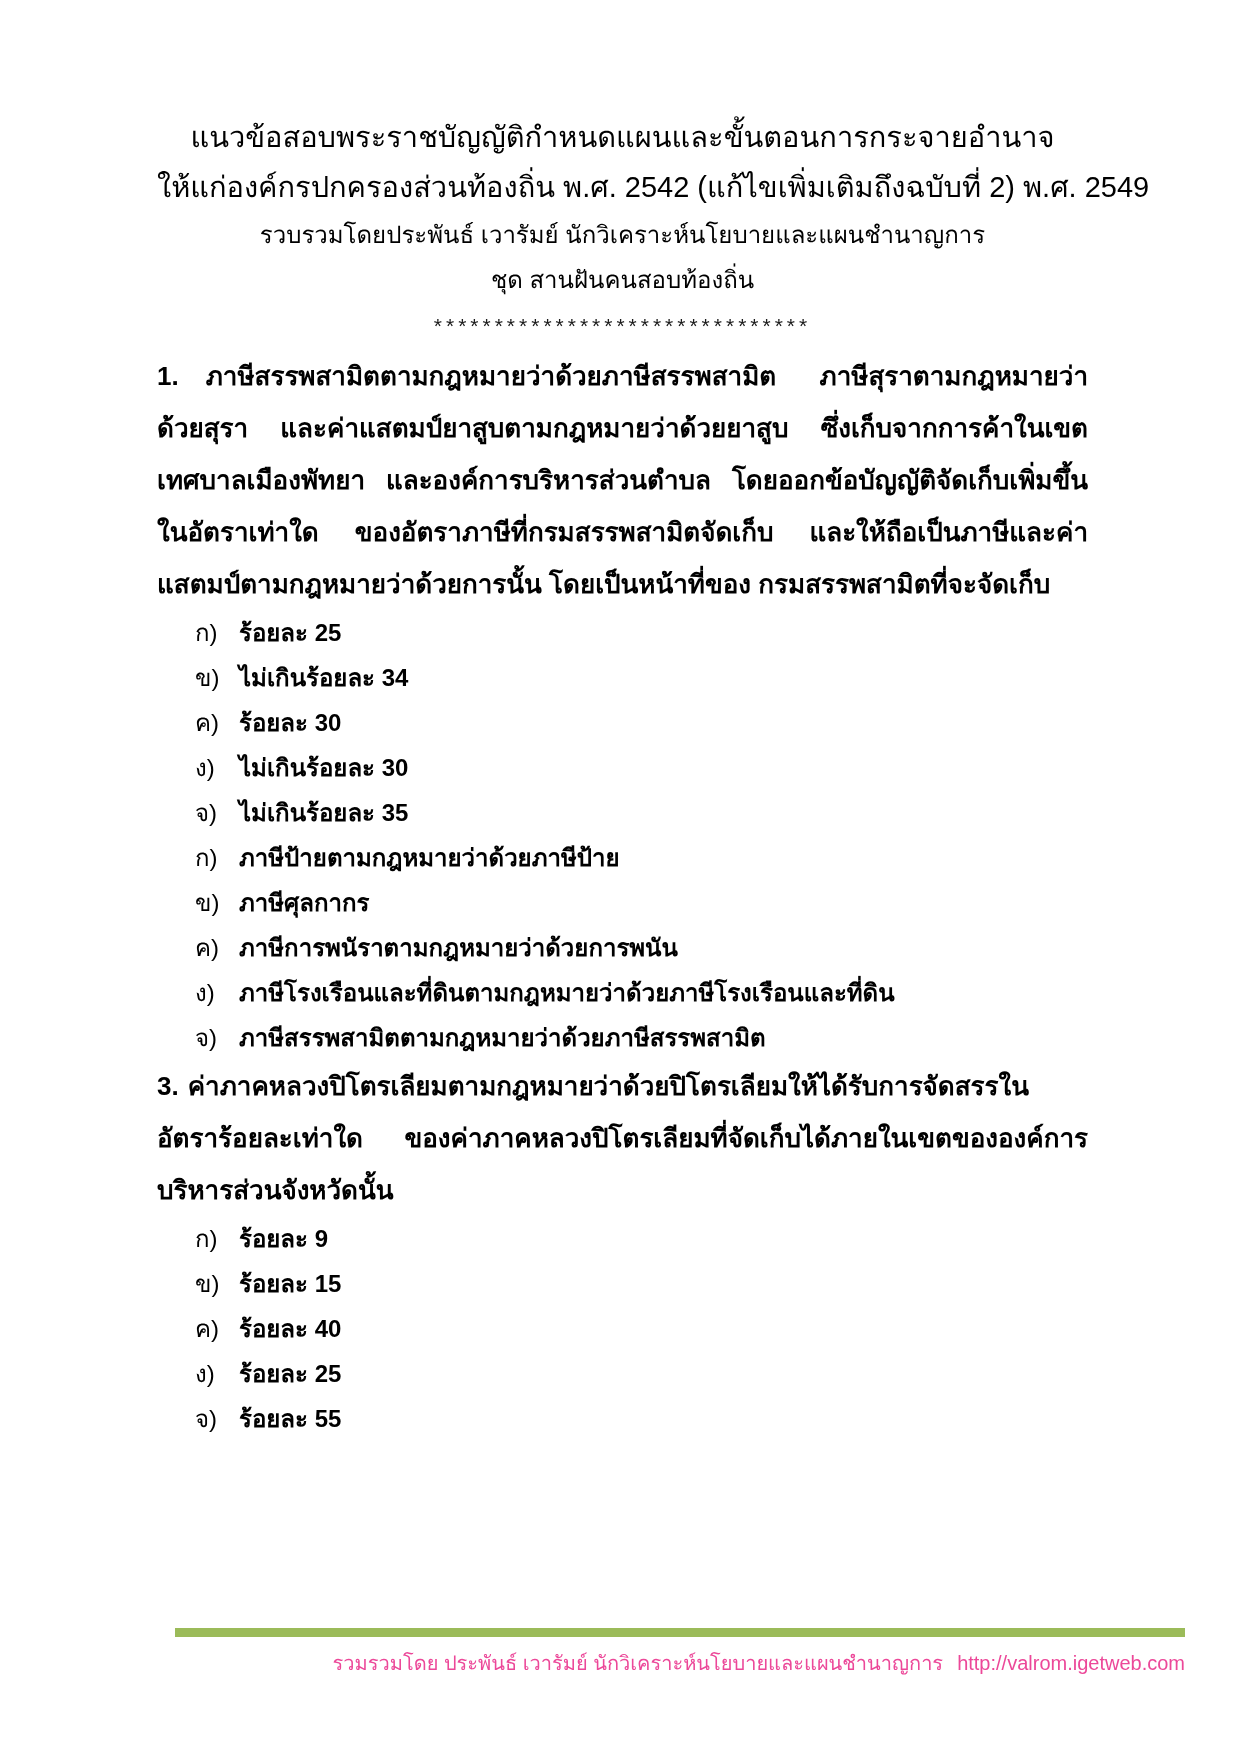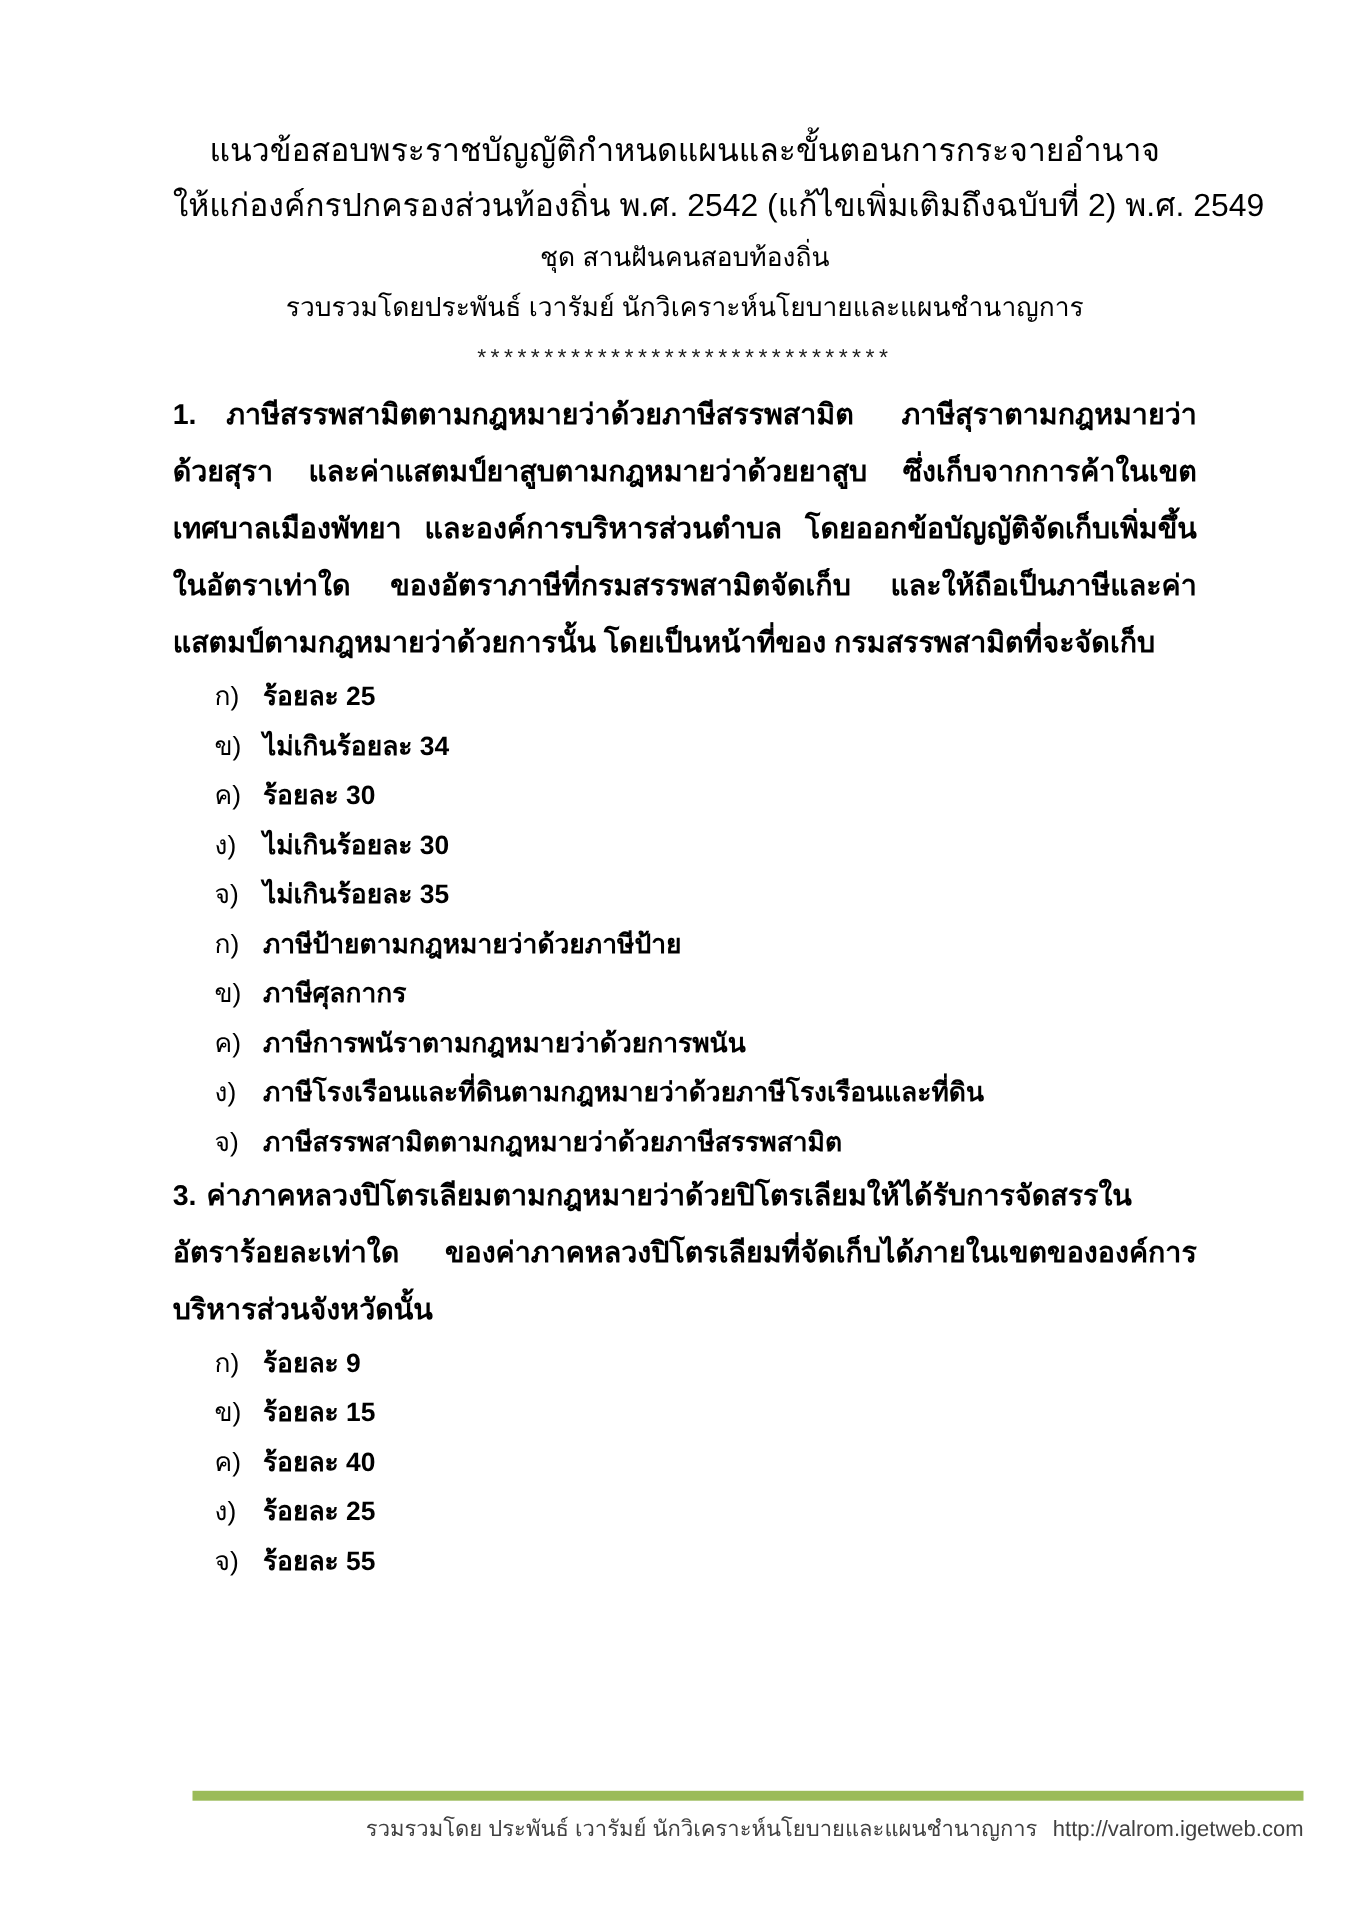--- a/index.html
+++ b/index.html
@@ -75,36 +75,36 @@
     top: 1628px;
     height: 9px;
     background: #9bbb59;
   }
   .footer-text {
     position: absolute;
     top: 1648px;
     right: 55px;
     font-size: 20px;
     line-height: 30px;
-    color: #404040;
+    color: #ec4899;
     white-space: nowrap;
   }
   .footer-url { margin-left: 14px; }
 </style>
 </head>
 <body>
 
 <div class="page">
   <div class="content">
 
     <header>
       <div class="title-line">แนวข้อสอบพระราชบัญญัติกำหนดแผนและขั้นตอนการกระจายอำนาจ</div>
       <div class="title-line">ให้แก่องค์กรปกครองส่วนท้องถิ่น พ.ศ. 2542 (แก้ไขเพิ่มเติมถึงฉบับที่ 2) พ.ศ. 2549</div>
+      <div class="subtitle-line">รวบรวมโดยประพันธ์ เวารัมย์ นักวิเคราะห์นโยบายและแผนชำนาญการ</div>
       <div class="subtitle-line">ชุด สานฝันคนสอบท้องถิ่น</div>
-      <div class="subtitle-line">รวบรวมโดยประพันธ์ เวารัมย์ นักวิเคราะห์นโยบายและแผนชำนาญการ</div>
       <div class="separator">*******************************</div>
     </header>
 
     <section class="question-block">
       <p class="question-text">
         <span class="qnum">1.</span><span>ภาษีสรรพสามิตตามกฎหมายว่าด้วยภาษีสรรพสามิต ภาษีสุราตามกฎหมายว่าด้วยสุรา และค่าแสตมป์ยาสูบตามกฎหมายว่าด้วยยาสูบ ซึ่งเก็บจากการค้าในเขตเทศบาลเมืองพัทยา และองค์การบริหารส่วนตำบล โดยออกข้อบัญญัติจัดเก็บเพิ่มขึ้นในอัตราเท่าใด ของอัตราภาษีที่กรมสรรพสามิตจัดเก็บ และให้ถือเป็นภาษีและค่าแสตมป์ตามกฎหมายว่าด้วยการนั้น โดยเป็นหน้าที่ของ กรมสรรพสามิตที่จะจัดเก็บ</span>
       </p>
       <div class="choices">
         <div class="choice-row">
           <span class="choice-key">ก)</span>

